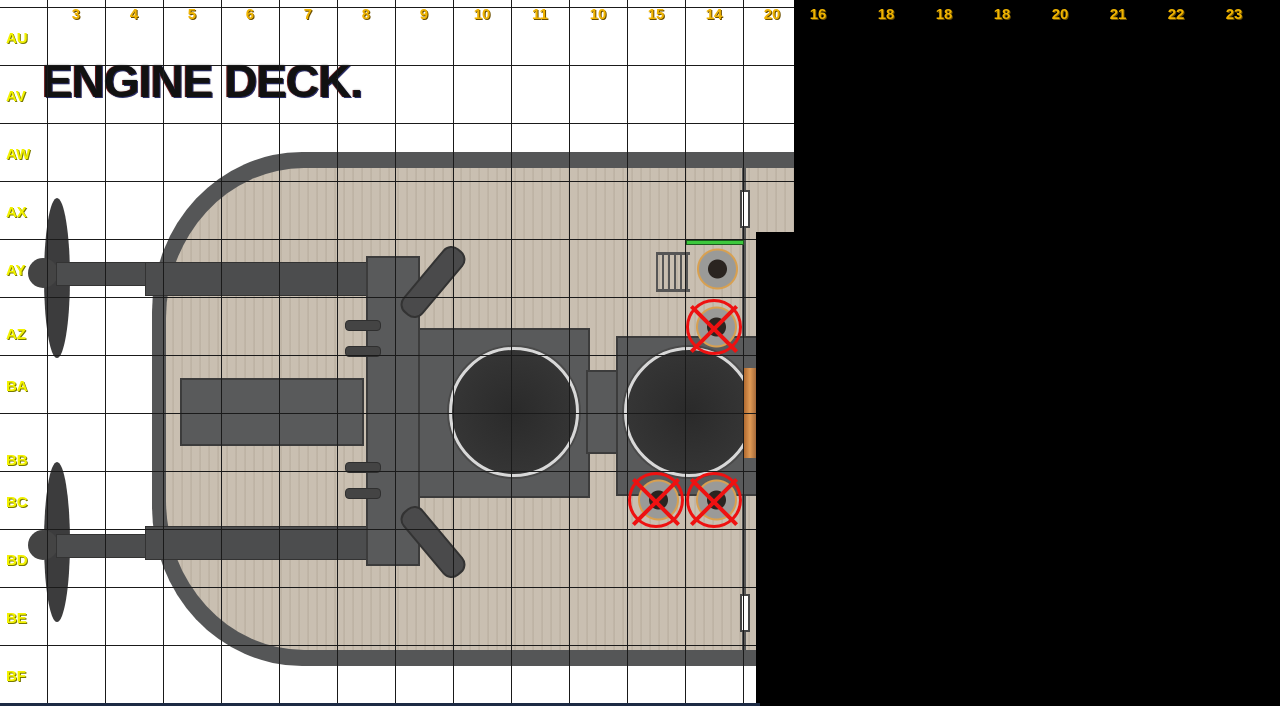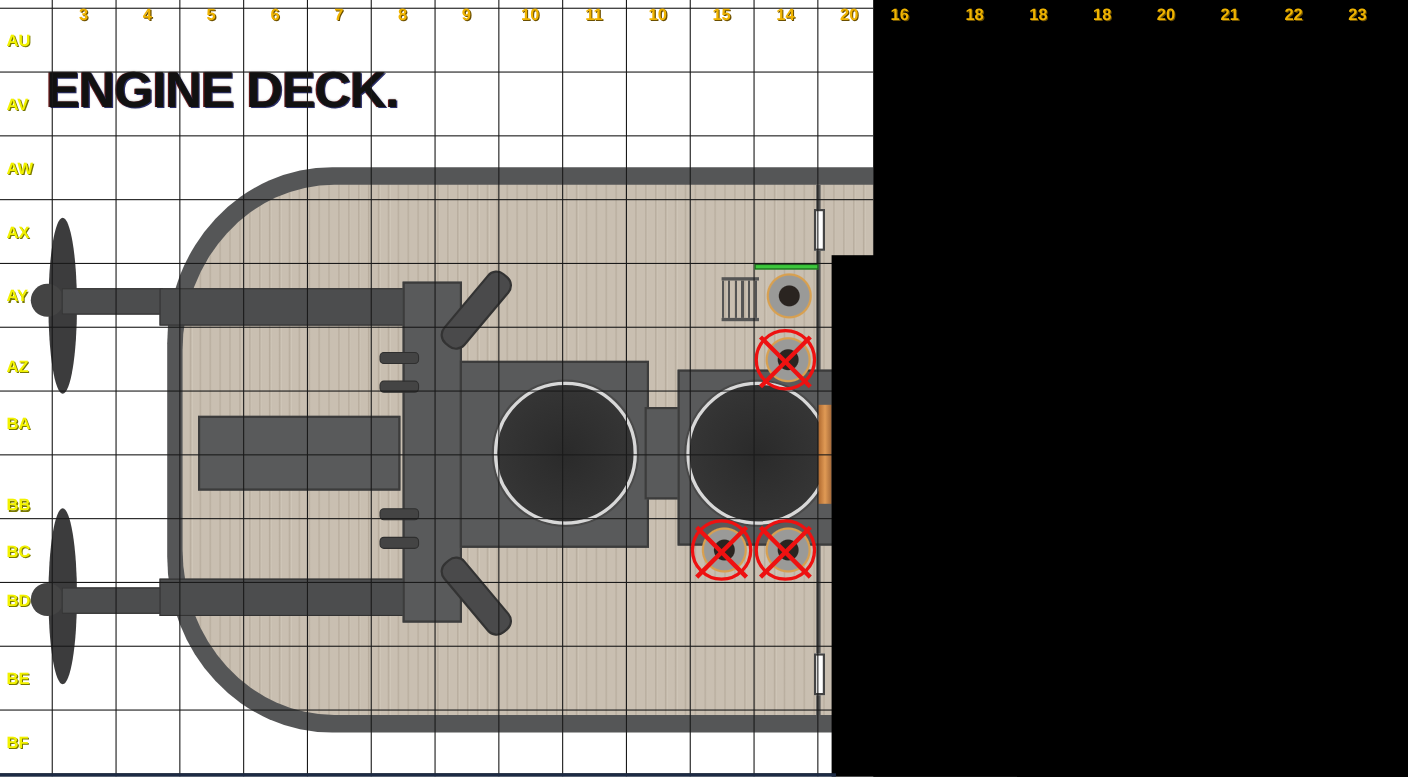--- a/index.html
+++ b/index.html
@@ -135,15 +135,15 @@
 
 <div class="row-label" style="top:29px">AU</div>
 <div class="row-label" style="top:87px">AV</div>
 <div class="row-label" style="top:145px">AW</div>
 <div class="row-label" style="top:203px">AX</div>
 <div class="row-label" style="top:261px">AY</div>
 <div class="row-label" style="top:325px">AZ</div>
 <div class="row-label" style="top:377px">BA</div>
 <div class="row-label" style="top:451px">BB</div>
 <div class="row-label" style="top:493px">BC</div>
-<div class="row-label" style="top:538px">BD</div>
+<div class="row-label" style="top:551px">BD</div>
 <div class="row-label" style="top:609px">BE</div>
 <div class="row-label" style="top:667px">BF</div>
 
 </body></html>

